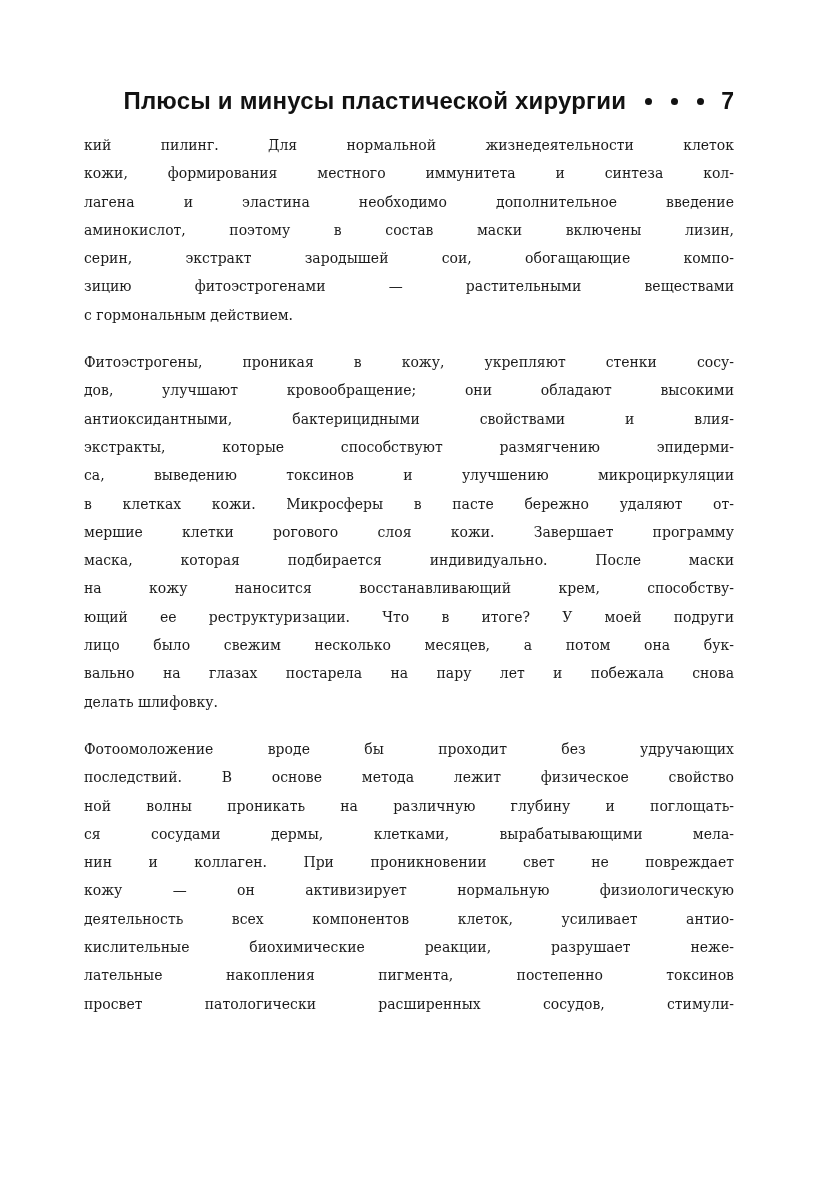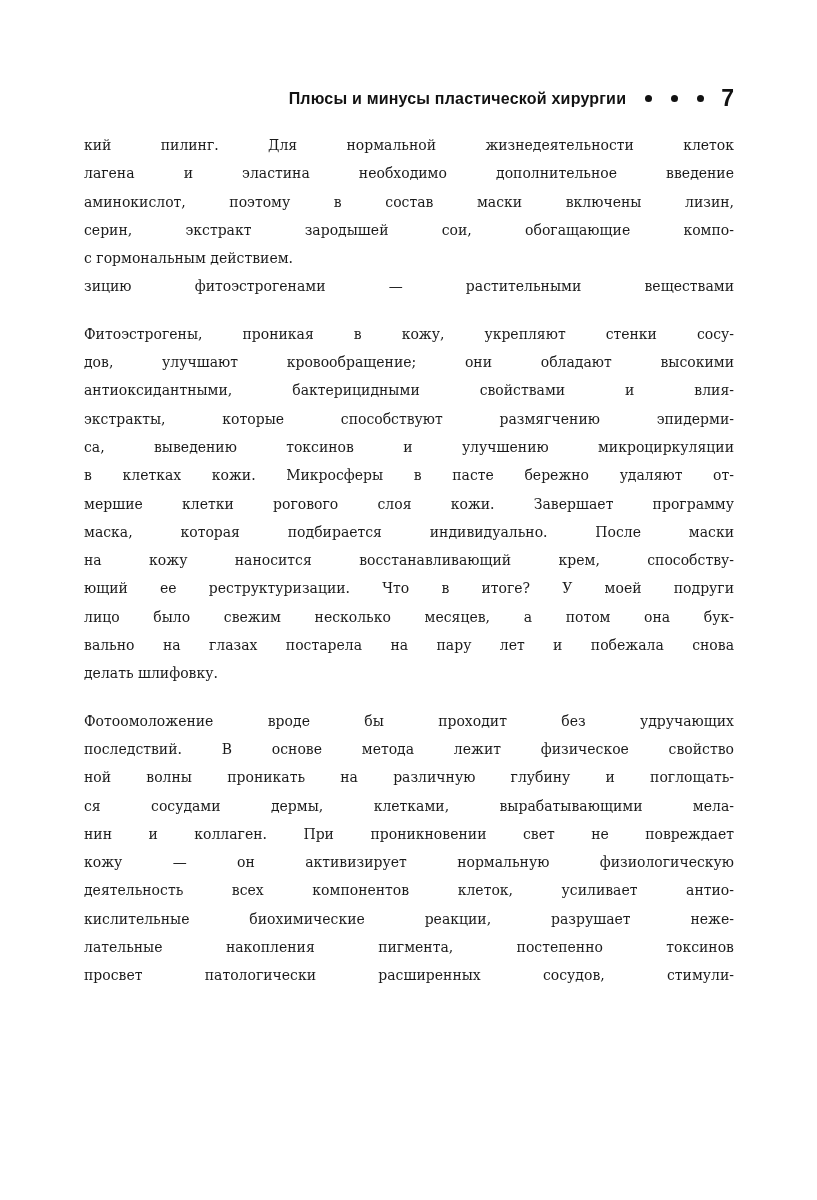--- a/index.html
+++ b/index.html
@@ -19,21 +19,21 @@
     width: 650px;
     display: flex;
     justify-content: flex-end;
     align-items: center;
     font-family: "Liberation Sans", sans-serif;
     font-weight: 700;
     color: #121212;
     white-space: nowrap;
   }
   .header-title {
-    font-size: 16px;
+    font-size: 24px;
     letter-spacing: 0.2px;
   }
   .dot {
     width: 7px;
     height: 7px;
     border-radius: 50%;
     background: #121212;
     margin-left: 19px;
     flex: 0 0 auto;
   }
@@ -72,25 +72,26 @@
         <span class="dot"></span>
         <span class="dot"></span>
         <span class="dot"></span>
       </span>
     <span class="page-number">7</span>
   </div>
 
   <div class="text-block">
       <div class="paragraph">
         <div class="line">кий пилинг. Для нормальной жизнедеятельности клеток</div>
+        <div class="line">кожи, формирования местного иммунитета и синтеза кол-</div>
         <div class="line">лагена и эластина необходимо дополнительное введение</div>
         <div class="line">аминокислот, поэтому в состав маски включены лизин,</div>
         <div class="line">серин, экстракт зародышей сои, обогащающие компо-</div>
+        <div class="line">зицию фитоэстрогенами — растительными веществами</div>
         <div class="line last-left">с гормональным действием.</div>
-        <div class="line">зицию фитоэстрогенами — растительными веществами</div>
       </div>
       <div class="paragraph">
         <div class="line">Фитоэстрогены, проникая в кожу, укрепляют стенки сосу-</div>
         <div class="line">дов, улучшают кровообращение; они обладают высокими</div>
         <div class="line">антиоксидантными, бактерицидными свойствами и влия-</div>
         <div class="line">экстракты, которые способствуют размягчению эпидерми-</div>
         <div class="line">са, выведению токсинов и улучшению микроциркуляции</div>
         <div class="line">в клетках кожи. Микросферы в пасте бережно удаляют от-</div>
         <div class="line">мершие клетки рогового слоя кожи. Завершает программу</div>
         <div class="line">маска, которая подбирается индивидуально. После маски</div>

